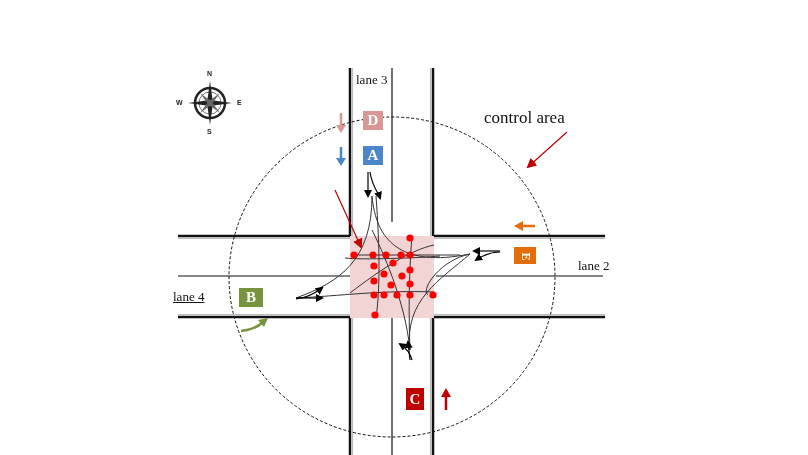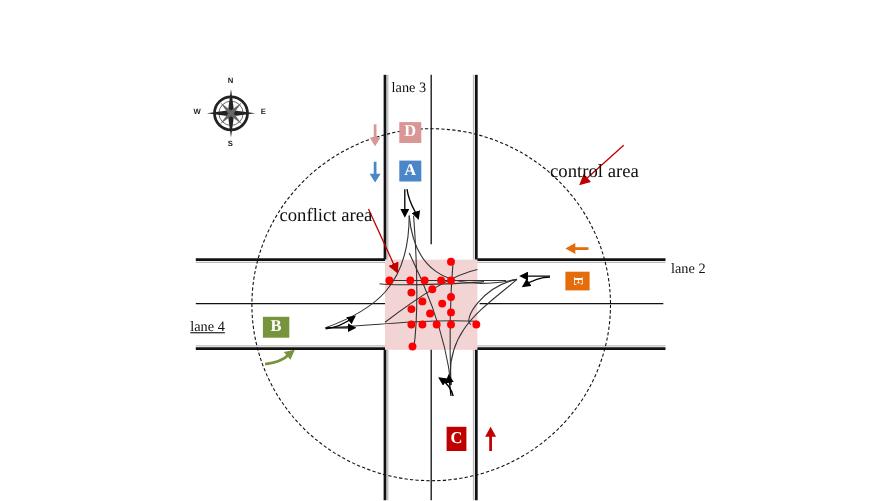--- a/index.html
+++ b/index.html
@@ -148,24 +148,23 @@
   </svg>
 
   
   <span class="compass-letter" style="left:207px;top:70px;">N</span>
   <span class="compass-letter" style="left:207px;top:128px;">S</span>
   <span class="compass-letter" style="left:237px;top:99px;">E</span>
   <span class="compass-letter" style="left:176px;top:99px;">W</span>
 
   
   <span class="label lane-label" style="left:356px;top:72px;">lane 3</span>
-  <span class="label lane-label" style="left:578px;top:236px;margin-left:32px;">lane 2</span>
+  <span class="label lane-label" style="left:578px;top:258px;">lane 2</span>
   <span class="label lane-label" style="left:173px;top:289px;text-decoration:underline;">lane 4</span>
-  <span class="label area-label" style="left:500px;top:108px;margin-top:38px;">control area</span>
-  <span class="label area-label" style="left:254px;top:186px;">conflict area</span>
+  <span class="label area-label" style="left:484px;top:108px;">control area</span>
 
   
   <div class="vehicle" style="left:363px;top:111px;background:#d99694;">D</div>
   <div class="vehicle" style="left:363px;top:146px;background:#4a86c8;">A</div>
   <div class="vehicle" style="left:239px;top:288px;width:24px;background:#77933c;">B</div>
   <div class="vehicle" style="left:406px;top:388px;width:18px;height:22px;line-height:22px;background:#c00000;">C</div>
   <div class="vehicle" style="left:514px;top:247px;width:22px;height:17px;line-height:17px;background:#e46c0a;">
     <span style="display:inline-block;transform:rotate(90deg);font-size:12px;">E</span>
   </div>
 </div>

